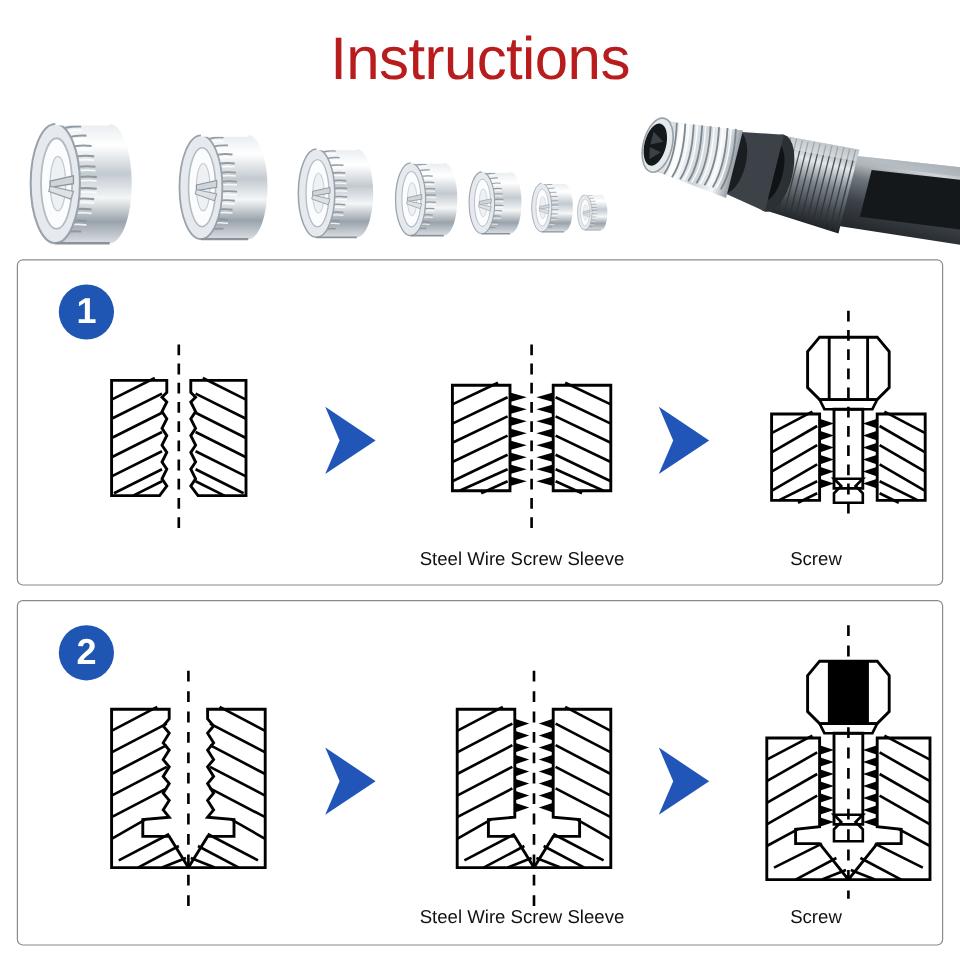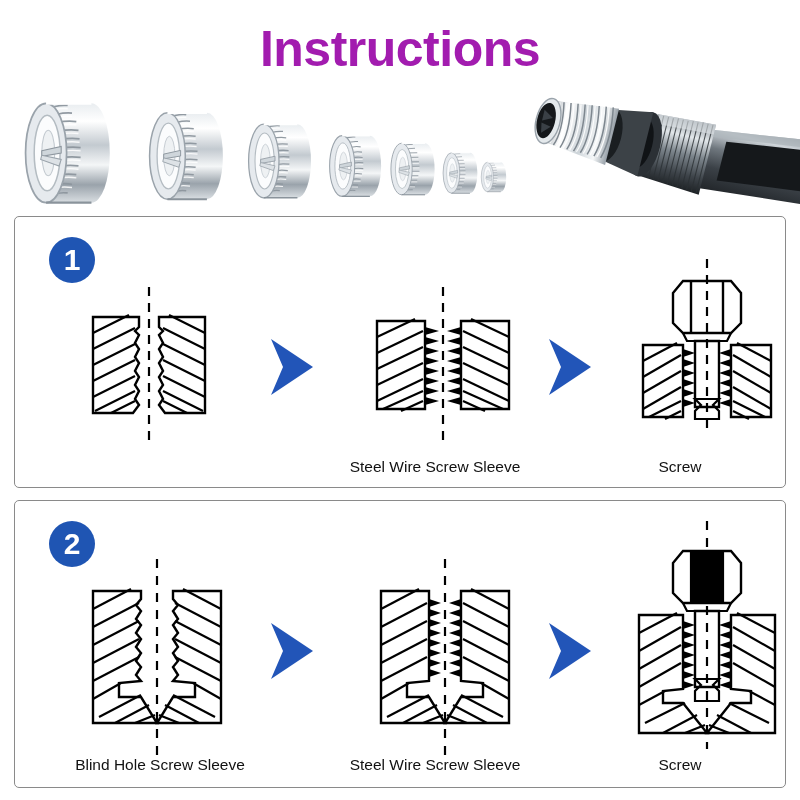--- a/index.html
+++ b/index.html
@@ -10,22 +10,22 @@
     overflow:hidden;
     position:relative;
   }
   .page{position:relative;width:800px;height:800px;}
 
   
   .title{
     position:absolute;top:24px;left:0;width:800px;
     text-align:center;
     font-size:50px;
-    font-weight:bold;
-    color:#a21caf;
+    font-weight:normal;
+    color:#b91c1c;
     letter-spacing:-0.5px;
     line-height:1;
   }
 
   
   .photo-band{
     position:absolute;top:85px;left:0;width:800px;height:125px;
   }
 
   
@@ -537,23 +537,20 @@
             <path d="M112 94 L100 98 L112 102 Z"></path>
           <path d="M112 104 L100 108 L112 112 Z"></path>
             <path d="M112 114 L100 118 L112 122 Z"></path>
           <path d="M112 124 L100 128 L112 132 Z"></path>
             <path d="M112 134 L100 138 L112 142 Z"></path>
           <path d="M112 144 L100 148 L112 152 Z"></path>
         </g>
       </g>
     </svg>
 
-    <div class="cell" style="left:20px;top:256px;width:250px;">
-      <div class="cap">Blind Hole Screw Sleeve</div>
-    </div>
     <div class="cell" style="left:300px;top:256px;width:240px;">
       <div class="cap">Steel Wire Screw Sleeve</div>
     </div>
     <div class="cell" style="left:580px;top:256px;width:170px;">
       <div class="cap">Screw</div>
     </div>
   </div>
 
 </div>
 

